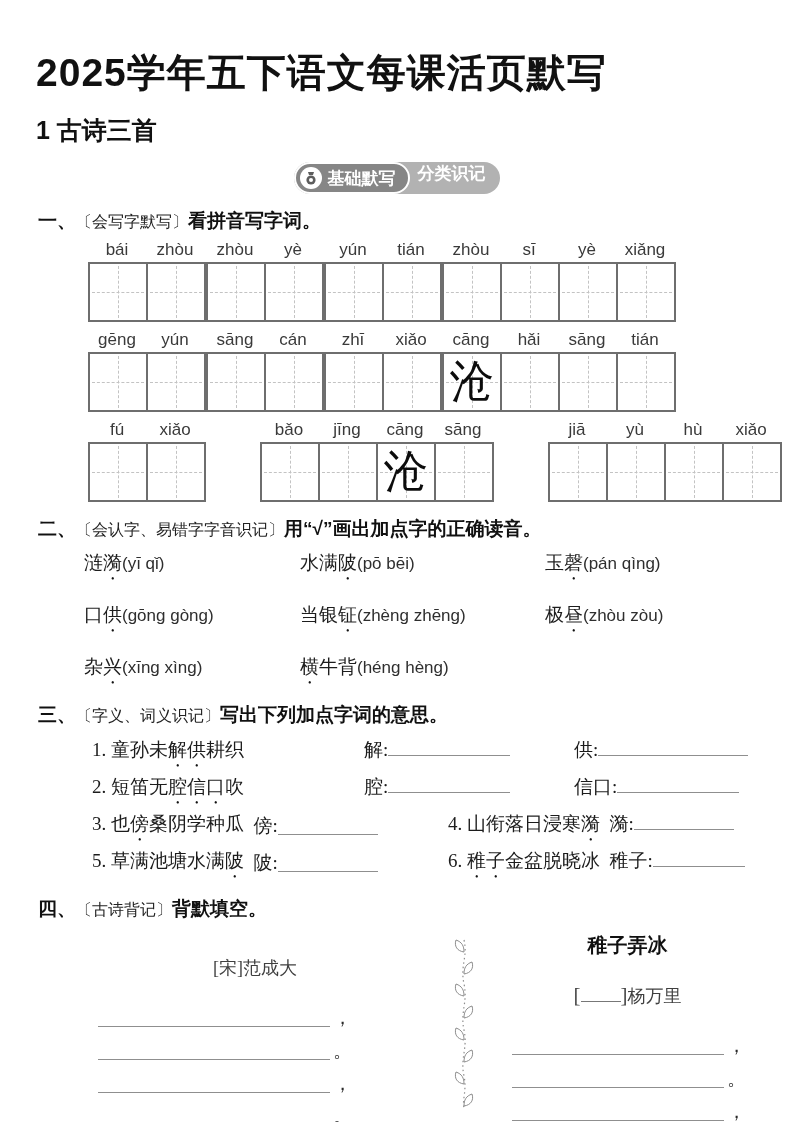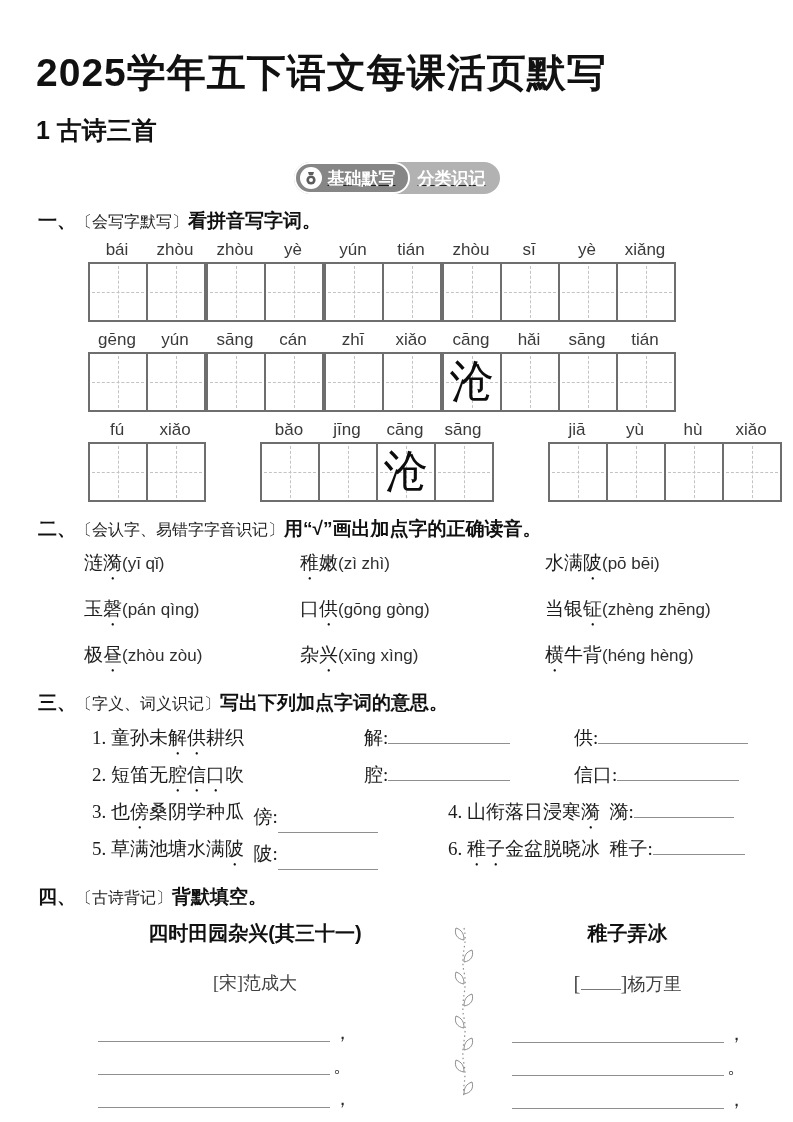--- a/index.html
+++ b/index.html
@@ -5,22 +5,22 @@
   html,body{margin:0;padding:0;background:#ffffff;}
   body{width:793px;height:1122px;position:relative;overflow:hidden;
        font-family:"Liberation Serif",serif;color:#1c1c1c;}
   .page{padding:0 36px;}
 
   
   .title{margin-top:46px;font-family:"Liberation Sans",sans-serif;
          font-weight:bold;font-size:39px;letter-spacing:1px;color:#111;}
   .subtitle{margin-top:14px;font-family:"Liberation Sans",sans-serif;
          font-weight:bold;font-size:25px;color:#111;}
-  .badge{margin:15px auto 6px;width:fit-content;display:flex;align-items:center;
-         background:#b2b2b2;border-radius:17px;padding-right:14px;height:32px;text-decoration:underline;}
+  .badge{margin:15px auto 6px;width:fit-content;display:flex;align-items:flex-start;
+         background:#b2b2b2;border-radius:17px;padding-right:14px;height:32px;}
   .badge-left{display:flex;align-items:center;background:#868686;border:2px solid #fff;
          border-radius:16px;height:28px;padding:0 12px 0 4px;}
   .badge-icon{width:22px;height:22px;background:#fff;border-radius:50%;display:flex;
          align-items:center;justify-content:center;margin-right:6px;}
   .badge-left-text{color:#fff;font-family:"Liberation Sans",sans-serif;font-weight:bold;font-size:17px;}
   .badge-right-text{color:#fff;font-family:"Liberation Sans",sans-serif;font-weight:bold;
          font-size:17px;margin-left:8px;}
 
   
   .sec-head{margin:14px 0 6px 2px;font-size:19px;line-height:1.35;}
@@ -38,34 +38,34 @@
   .cells{display:flex;border:2px solid #6e6e6e;width:fit-content;background:#fff;}
   .cell{width:56px;height:56px;position:relative;border-left:2px solid #6e6e6e;}
   .cell:first-child{border-left:none;}
   .cell::before{content:"";position:absolute;left:50%;top:2px;bottom:2px;border-left:1px dashed #c3c3c3;}
   .cell::after{content:"";position:absolute;top:50%;left:2px;right:2px;border-top:1px dashed #c3c3c3;}
   .hz{position:absolute;inset:0;display:flex;align-items:center;justify-content:center;
       font-size:44px;color:#0c0c0c;z-index:2;}
 
   
   .s2grid{display:grid;grid-template-columns:216px 245px auto;margin-left:48px;
-          row-gap:9px;font-size:19px;line-height:1.65;}
+          row-gap:15px;font-size:19px;line-height:1.65;}
   .word{color:#1d1d1d;}
   .opts{font-family:"Liberation Sans",sans-serif;font-size:17px;color:#2e2e2e;}
   .em-dot{-webkit-text-emphasis:filled dot #111;-webkit-text-emphasis-position:under right;
           text-emphasis:filled dot #111;text-emphasis-position:under right;}
 
   
   .s3row{display:flex;margin-left:56px;font-size:19px;line-height:1.68;align-items:baseline;}
   .s3sent{width:272px;}
   .ansbox{display:inline-flex;align-items:baseline;}
   .ans1{width:210px;}
   .blank{display:inline-block;border-bottom:1.5px solid #8f8f8f;height:16px;vertical-align:baseline;}
   .w120{width:122px;} .w150{width:150px;} .w100{width:100px;} .w90{width:92px;}
-  .halfA{width:310px;display:inline-flex;align-items:flex-end;}
+  .halfA{width:310px;display:inline-flex;align-items:center;}
   .halfB{margin-left:46px;display:inline-flex;align-items:baseline;}
 
   
   .poems{display:flex;margin-top:10px;padding-left:54px;}
   .pcolL{width:330px;}
   .vinecol{width:88px;display:flex;justify-content:center;padding-top:6px;}
   .pcolR{flex:1;padding-right:10px;}
   .ptitle{text-align:center;font-family:"Liberation Sans",sans-serif;font-weight:bold;
           font-size:20px;color:#101010;}
   .pauthor{text-align:center;font-size:18px;color:#3f3f3f;margin-top:24px;}
@@ -241,21 +241,20 @@
         </div>
     </div>
   </div>
 
   <div class="sec-head">
     <span class="hnum">二、</span><span class="hbr">〔会认字、易错字字音识记〕</span><span class="hrest">用“√”画出加点字的正确读音。</span>
   </div>
 
   <div class="s2grid">
     <div><span class="word"><span>涟</span><span class="em-dot">漪</span><span></span></span><span class="opts">(yī  qǐ)</span></div>
-    <div><span class="word"><span></span><span class="em-dot">稚</span><span>嫩</span></span><span class="opts">(zì  zhì)</span></div>
     <div><span class="word"><span>水满</span><span class="em-dot">陂</span><span></span></span><span class="opts">(pō  bēi)</span></div>
     <div><span class="word"><span>玉</span><span class="em-dot">磬</span><span></span></span><span class="opts">(pán  qìng)</span></div>
     <div><span class="word"><span>口</span><span class="em-dot">供</span><span></span></span><span class="opts">(gōng  gòng)</span></div>
     <div><span class="word"><span>当银</span><span class="em-dot">钲</span><span></span></span><span class="opts">(zhèng  zhēng)</span></div>
     <div><span class="word"><span>极</span><span class="em-dot">昼</span><span></span></span><span class="opts">(zhòu  zòu)</span></div>
     <div><span class="word"><span>杂</span><span class="em-dot">兴</span><span></span></span><span class="opts">(xīng  xìng)</span></div>
     <div><span class="word"><span></span><span class="em-dot">横</span><span>牛背</span></span><span class="opts">(héng  hèng)</span></div>
   </div>
 
   <div class="sec-head">
@@ -292,21 +291,20 @@
     <span class="halfA"><span><span>5.</span> <span>草满池塘水满</span><span class="em-dot">陂</span><span></span></span>&nbsp;&nbsp;<span>陂:</span><span class="blank w100"></span></span>
     <span class="halfB"><span><span>6.</span> <span></span><span class="em-dot">稚子</span><span>金盆脱晓冰</span></span>&nbsp;&nbsp;<span>稚子:</span><span class="blank w90"></span></span>
   </div>
 
   <div class="sec-head">
     <span class="hnum">四、</span><span class="hbr">〔古诗背记〕</span><span class="hrest">背默填空。</span>
   </div>
 
   <div class="poems">
     <div class="pcolL">
-      <div class="ptitle">四时田园杂兴(其三十一)</div>
       <div class="pauthor">[宋]范成大</div>
       <div class="plines">
         <div class="pline">
             <span class="pblank wL"></span>
             <span class="punct">，</span>
           </div>
         <div class="pline">
             <span class="pblank wL"></span>
             <span class="punct">。</span>
           </div>

